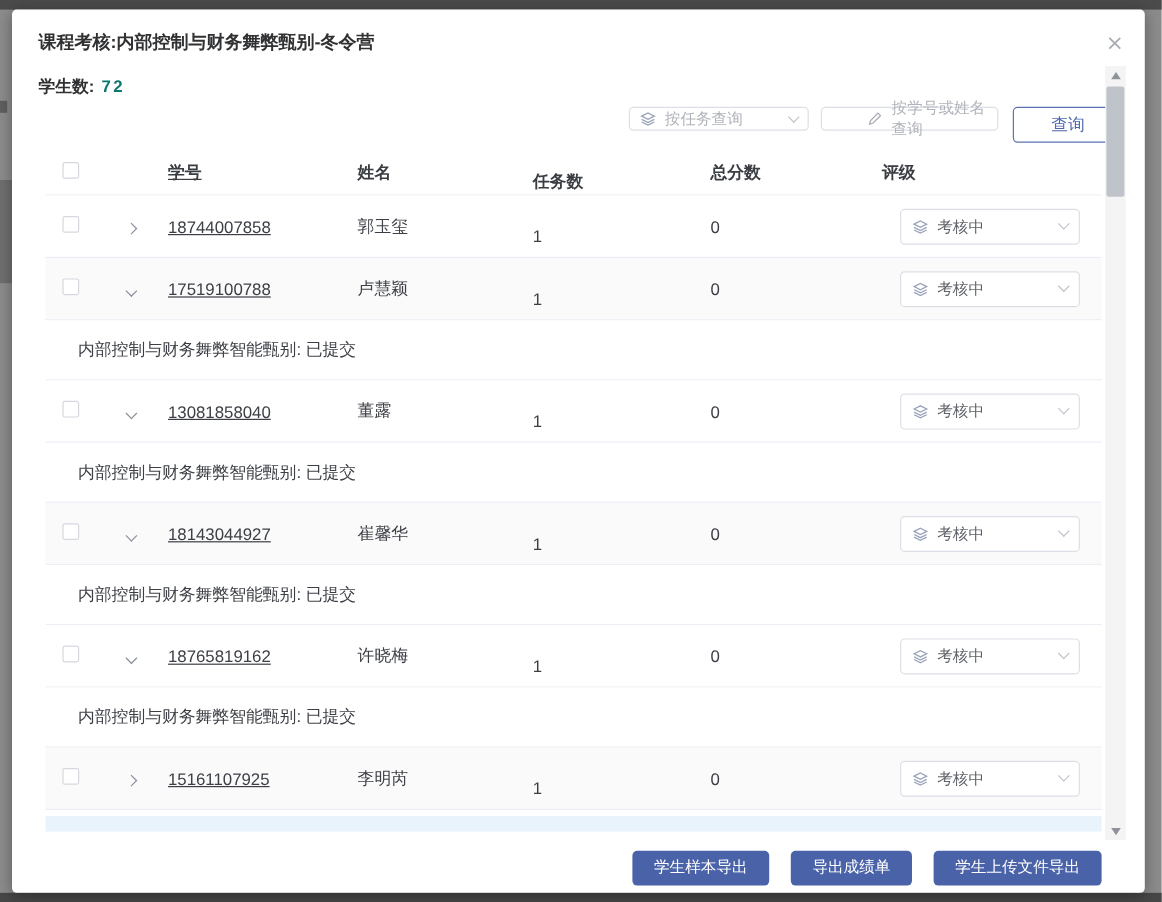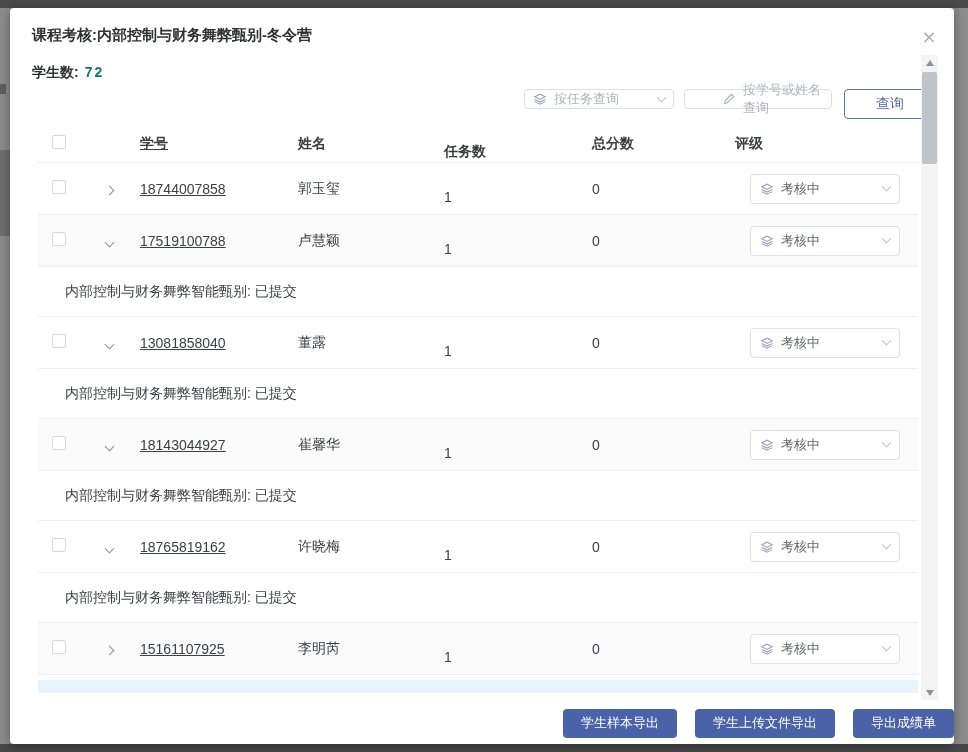--- a/index.html
+++ b/index.html
@@ -100,21 +100,21 @@
   .vscroll .arrow-up, .vscroll .arrow-down {
     position:absolute; left:0; width:17px; height:15px; background:#f4f4f4;
     display:flex; align-items:center; justify-content:center; cursor:pointer;
   }
   .vscroll .arrow-up { top:0; } .vscroll .arrow-down { bottom:0; }
   .tri-up   { width:0; height:0; border-left:4px solid transparent; border-right:4px solid transparent; border-bottom:6px solid #8f9399; }
   .tri-down { width:0; height:0; border-left:4px solid transparent; border-right:4px solid transparent; border-top:6px solid #8f9399; }
   .vscroll .thumb { position:absolute; left:1px; top:17px; width:15px; height:92px; background:#bfc3ca; border-radius:2px; cursor:grab; }
 
   
-  .footer { position:absolute; left:0; top:694px; width:944px; height:42px; display:flex; justify-content:flex-end; align-items:center; gap:18px; }
+  .footer { position:absolute; left:0; top:694px; width:944px; height:42px; display:flex; justify-content:flex-end; align-items:center; gap:18px; padding-right:36px; }
   .footer .btn {
     height:29px; padding:0 18px; background:#4a63a8; color:#fff; border:none; border-radius:4px;
     font-size:13px; display:flex; align-items:center; justify-content:center; cursor:pointer;
     font-family:"Liberation Sans","DejaVu Sans",sans-serif;
   }
 </style>
 </head>
 <body>
 
 <div class="backdrop-top"></div>
@@ -289,16 +289,16 @@
         <span class="tri-up"></span>
       </div>
     <div class="thumb"></div>
     <div class="arrow-down">
         <span class="tri-down"></span>
       </div>
   </div>
 
   <div class="footer">
     <button class="btn">学生样本导出</button>
+    <button class="btn">导出成绩单</button>
     <button class="btn">学生上传文件导出</button>
-    <button class="btn">导出成绩单</button>
   </div>
 </div>
 
 </body></html>

